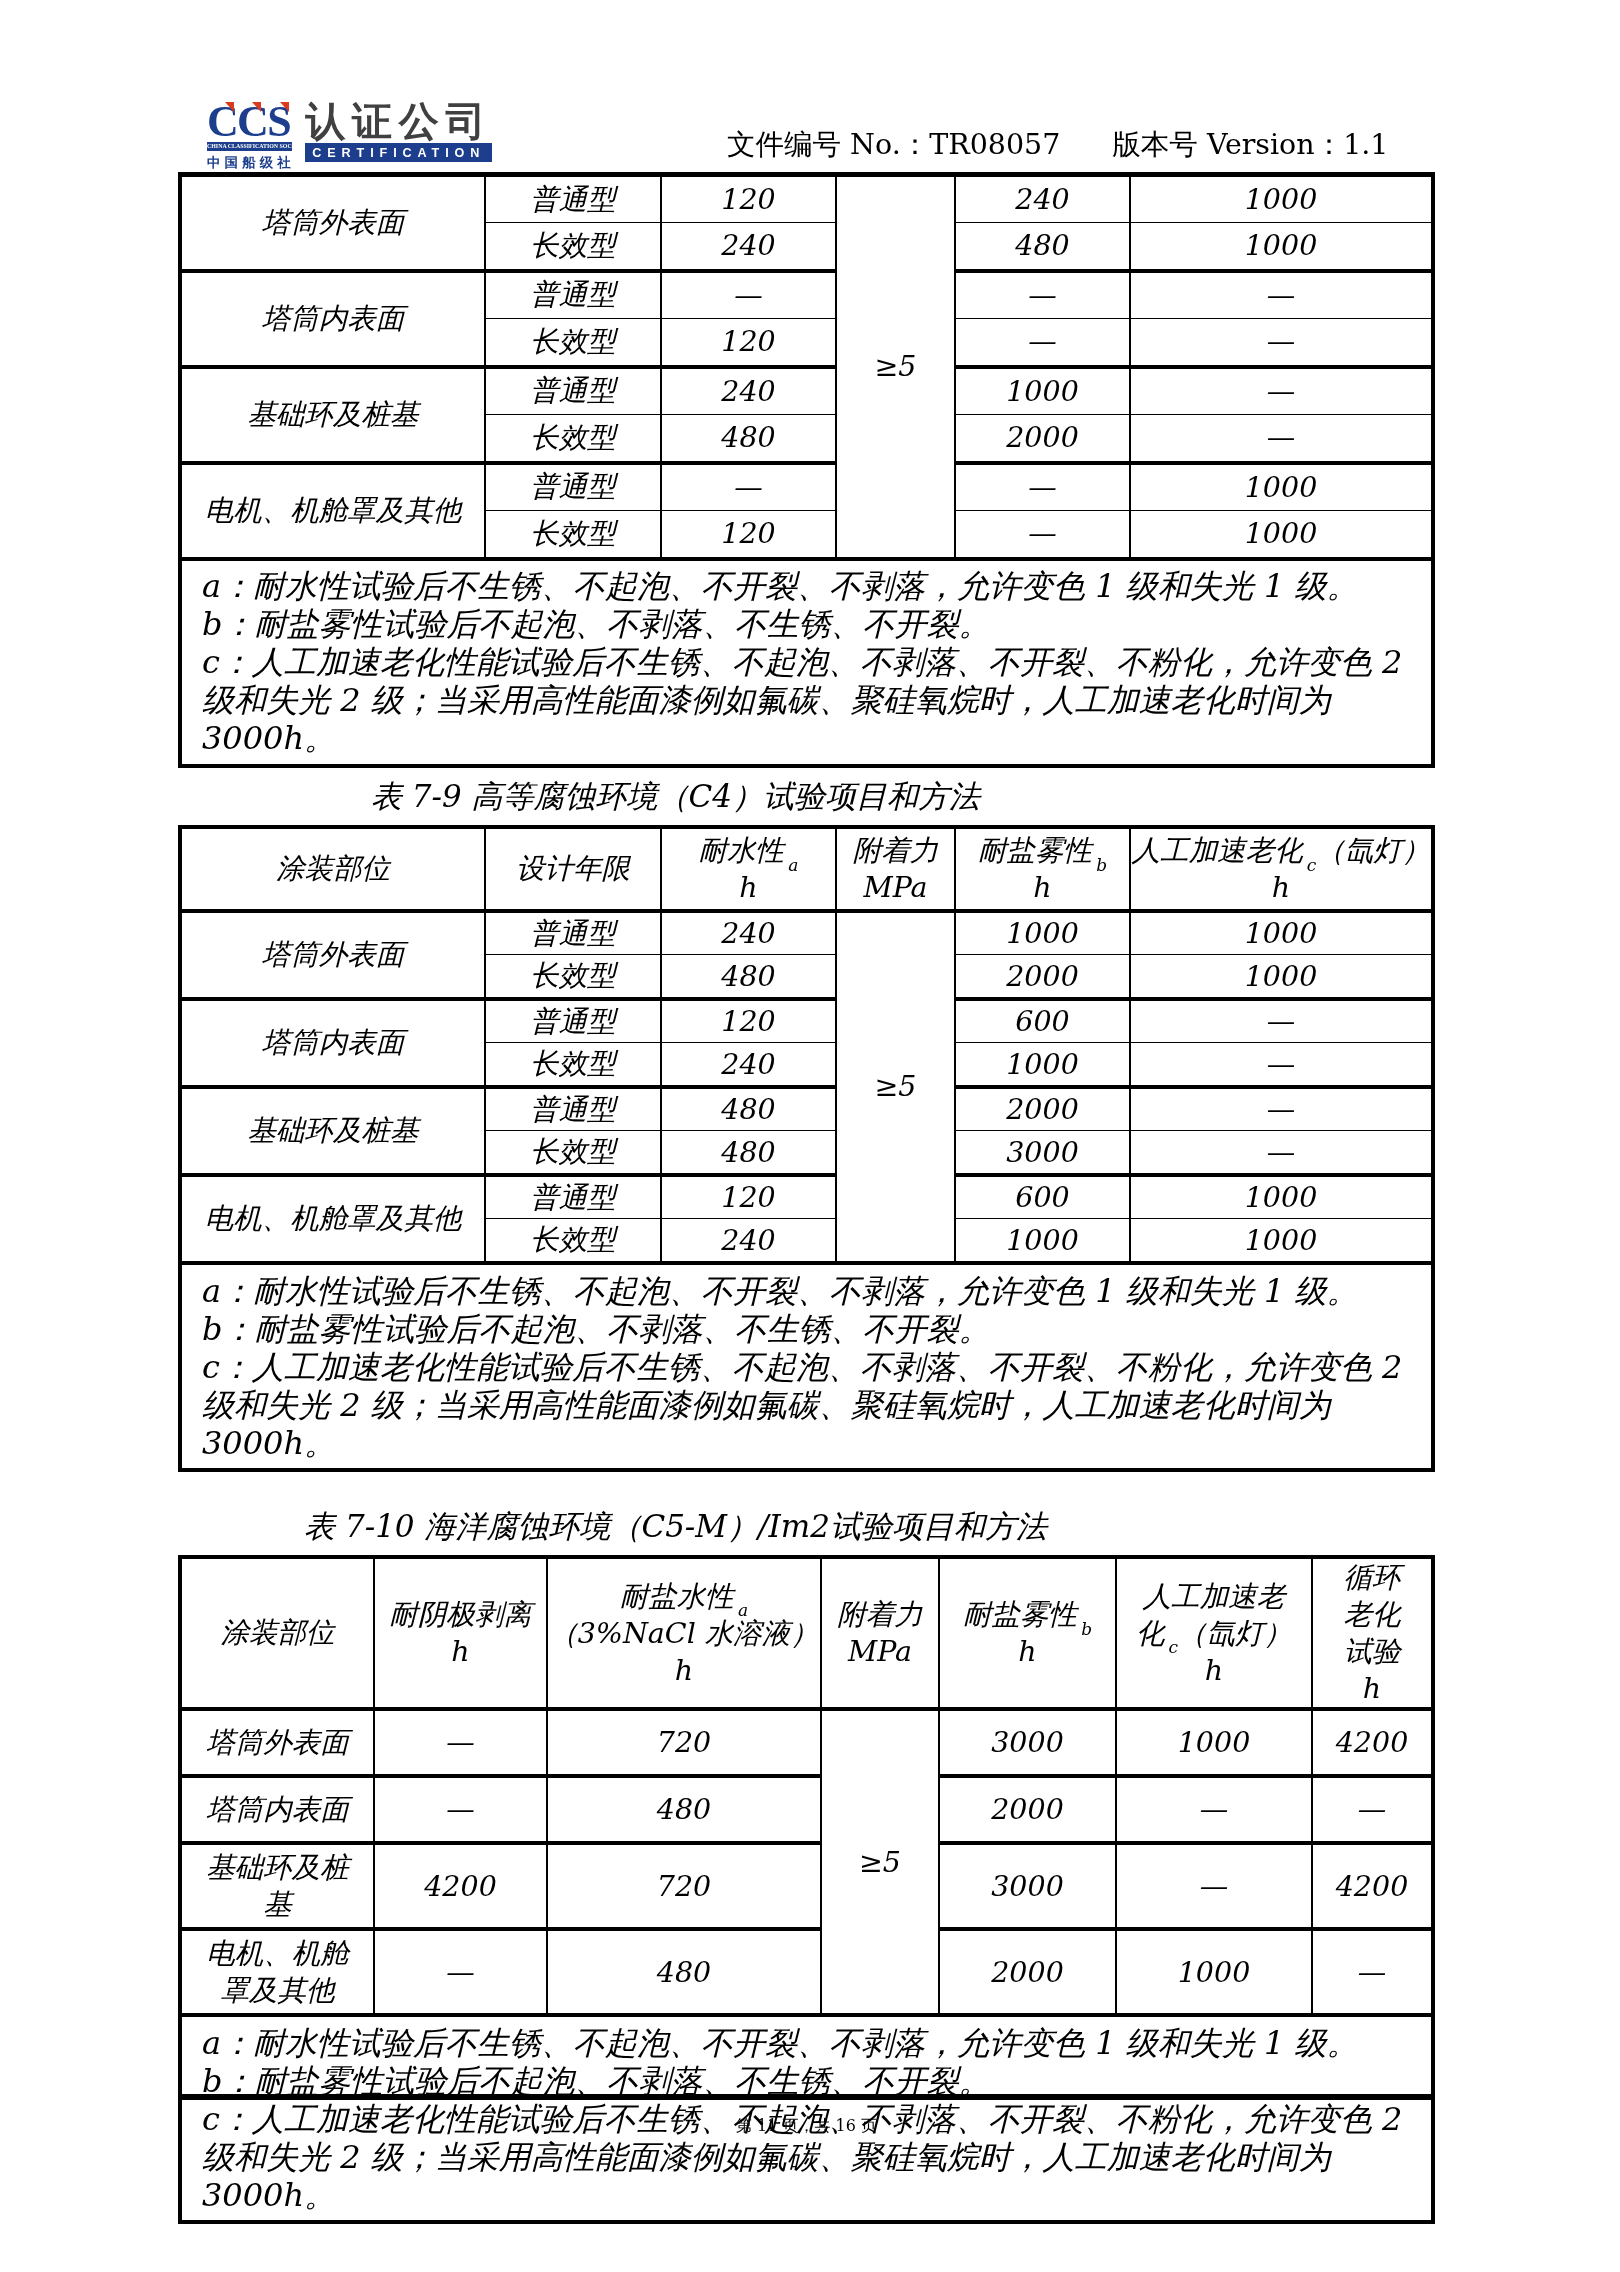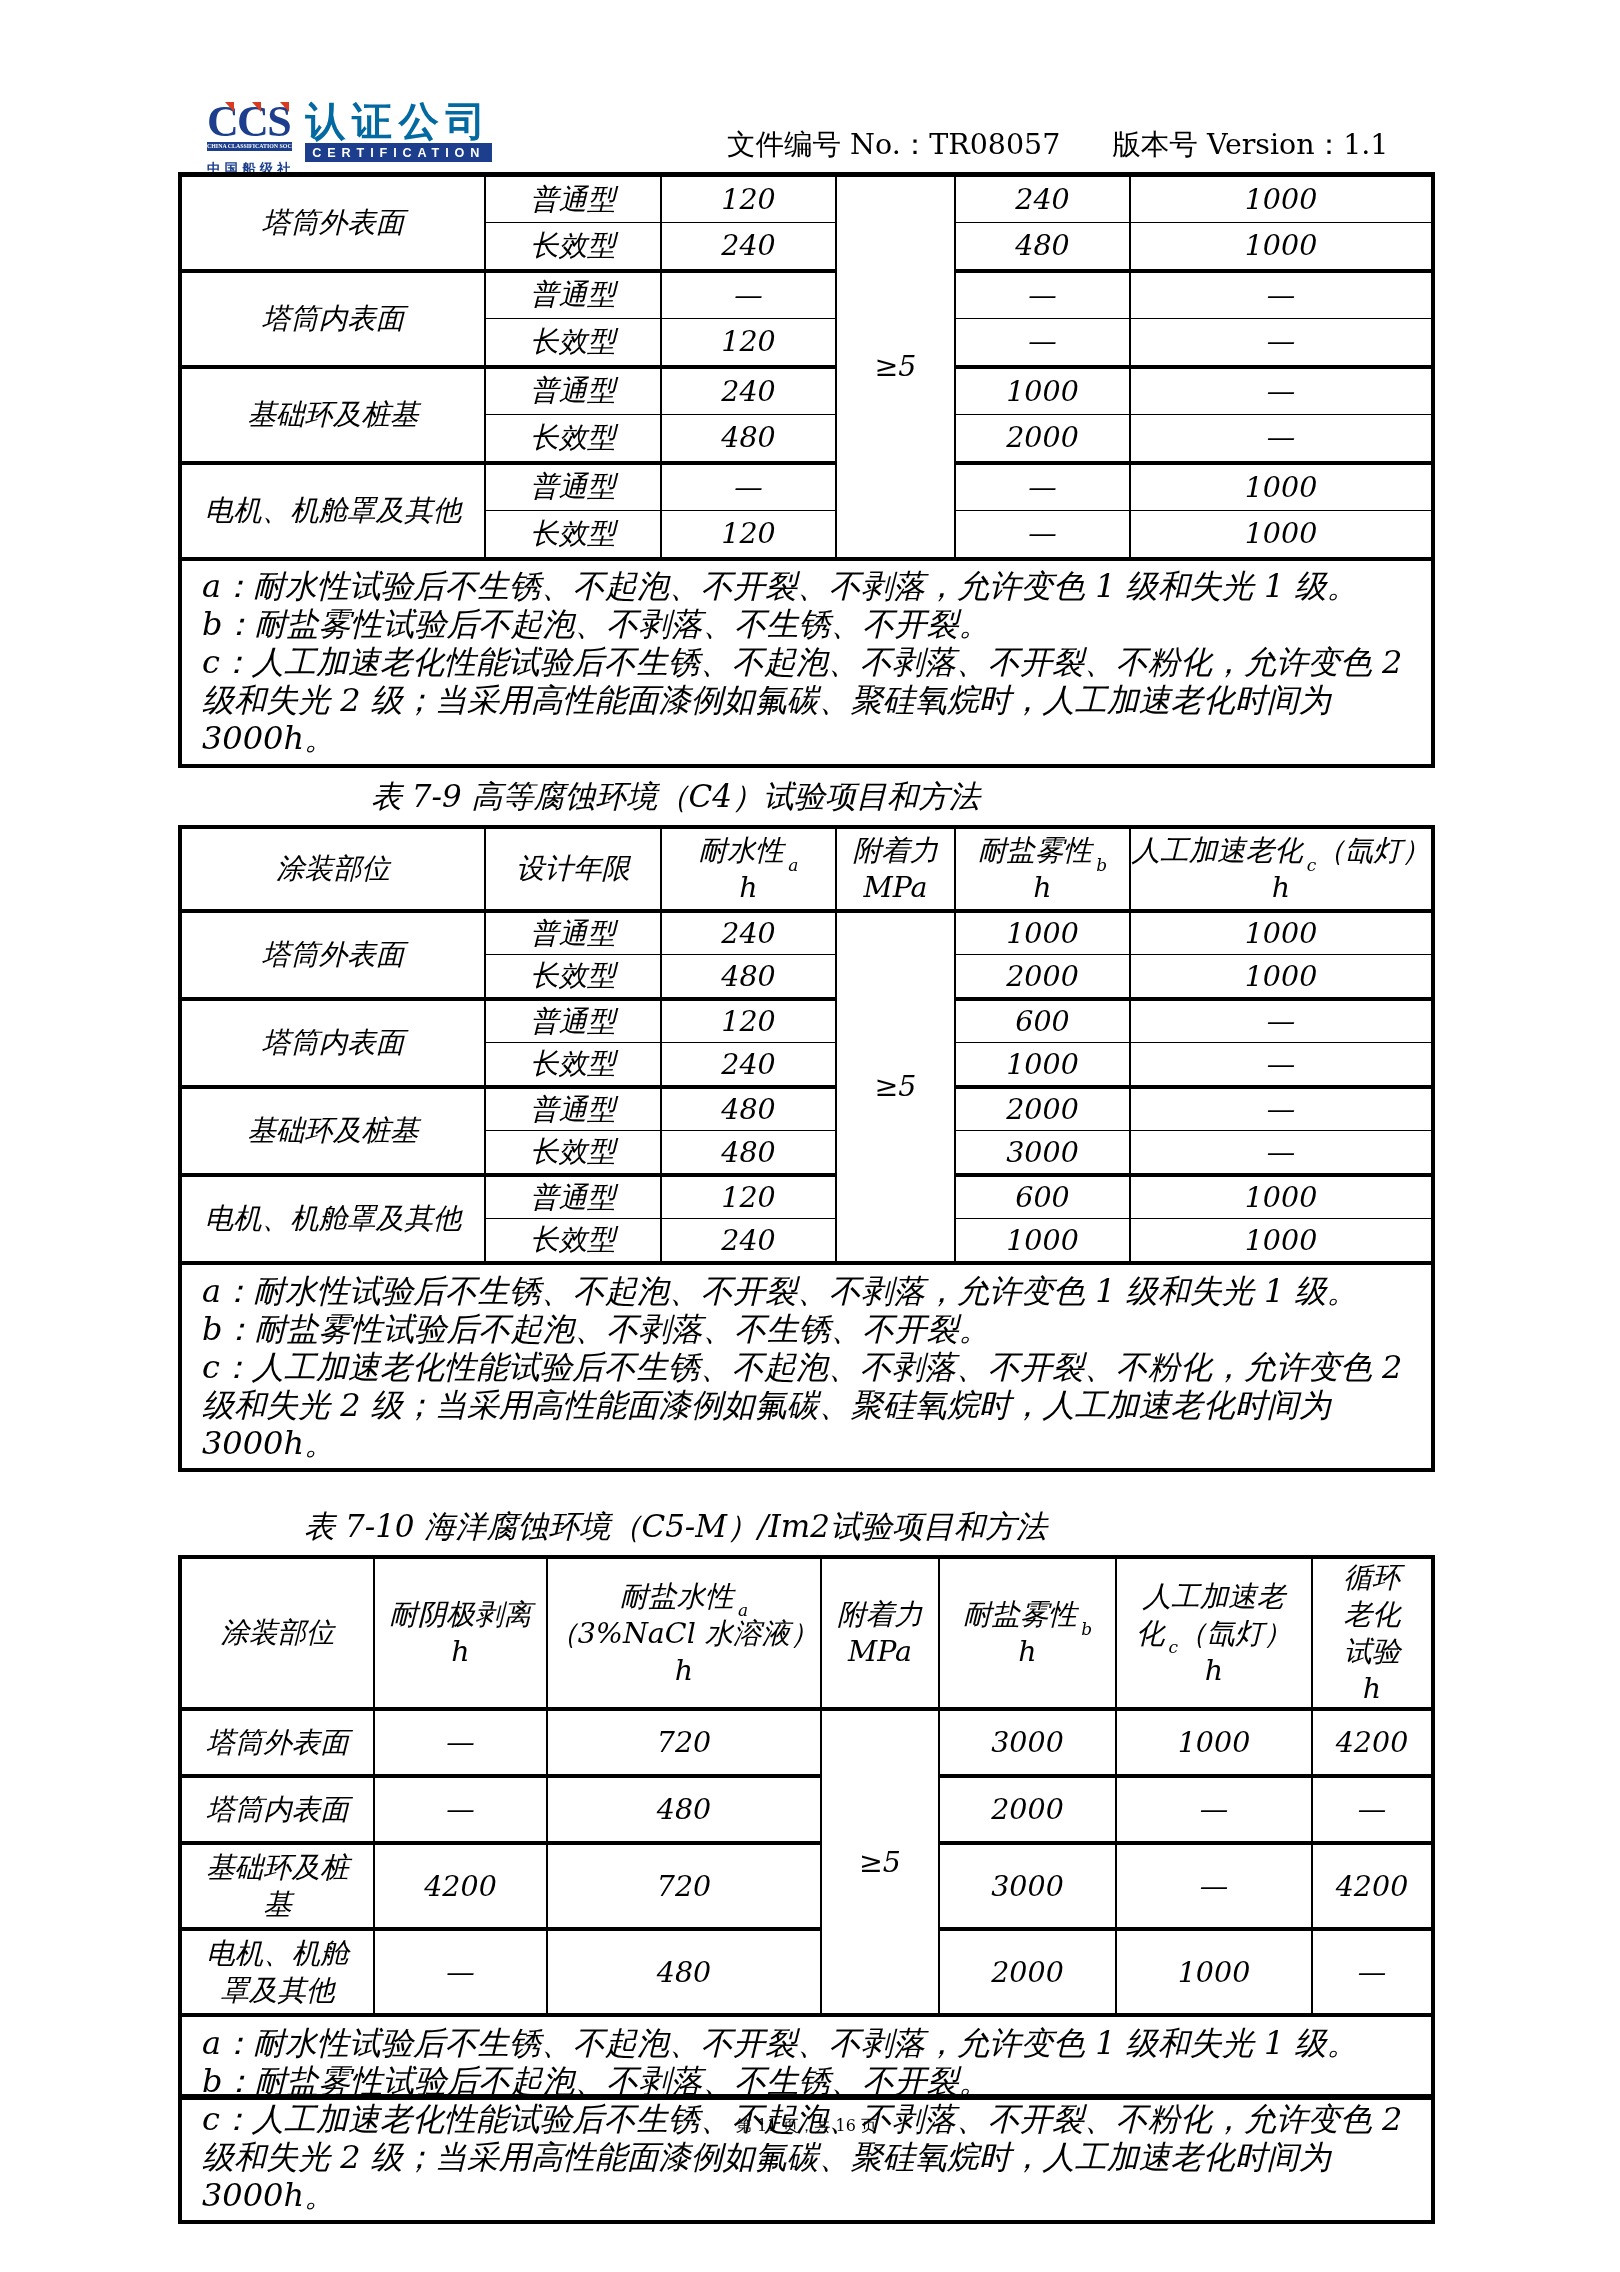--- a/index.html
+++ b/index.html
@@ -10,21 +10,21 @@
   .logo{position:absolute;left:207px;top:104px;display:flex;gap:13.4px;
         font-family:"Liberation Sans",sans-serif;}
   .logo-left{width:85px;font-family:Liberation Serif, serif;}
   .ccs{position:relative;font-size:44px;font-weight:700;line-height:35px;letter-spacing:-1.7px;}
   .acc{position:absolute;width:0;height:0;border-left:9.2px solid transparent;}
   .acc1{left:17.6px;top:-2.5px;}
   .acc2{left:45px;top:-2.5px;}
   .acc3{left:73px;top:-2.5px;}
   .soc-bar{margin-top:2.5px;width:85px;color:#fff;font-size:5.9px;font-weight:700;
            text-align:center;padding:1.7px 0;white-space:nowrap;overflow:hidden;}
-  .soc-cn{font-size:13.4px;font-weight:700;letter-spacing:4.2px;margin-top:9px;white-space:nowrap;}
+  .soc-cn{font-size:13.4px;font-weight:700;letter-spacing:4.2px;margin-top:3px;white-space:nowrap;}
   .cn-name{font-size:40px;font-weight:700;letter-spacing:6.7px;line-height:35px;white-space:nowrap;}
   .cert-bar{margin-top:4.2px;color:#fff;font-size:12.6px;font-weight:700;letter-spacing:5.9px;
             text-align:center;padding:2.5px 0;}
   .docline{position:absolute;top:126px;left:727px;font-size:28.5px;display:flex;gap:52px;white-space:nowrap;}
 
   
   .content{position:absolute;left:178px;top:172px;width:995px;font-style:italic;}
   table{border-collapse:collapse;table-layout:fixed;width:1257px;}
   table.tt{border:4.2px solid #000;}
   table.t-first{border-top-width:5.9px;}
@@ -61,21 +61,21 @@
       <div class="ccs logo-blue" style="color: rgb(28, 62, 140);">
         <span>CCS</span>
         <span class="acc acc1 acc-red" style="border-top: 10px solid rgb(218, 59, 30);"></span>
         <span class="acc acc2 acc-red" style="border-top: 10px solid rgb(218, 59, 30);"></span>
         <span class="acc acc3 acc-red" style="border-top: 10px solid rgb(218, 59, 30);"></span>
       </div>
       <div class="soc-bar bg-blue" style="background: rgb(28, 62, 140);">CHINA CLASSIFICATION SOCIETY</div>
       <div class="soc-cn logo-blue-t" style="color: rgb(28, 62, 140);">中国船级社</div>
     </div>
     <div class="logo-right">
-      <div class="cn-name logo-blue-t" style="color: #0369a1;">认证公司</div>
+      <div class="cn-name logo-blue-t" style="color: #404040;">认证公司</div>
       <div class="cert-bar bg-blue" style="background: rgb(28, 62, 140);">CERTIFICATION</div>
     </div>
   </div>
 
   <div class="docline">
     <span>文件编号 No.：TR08057</span>
     <span>版本号 Version：1.1</span>
   </div>
 
   <div class="content">

